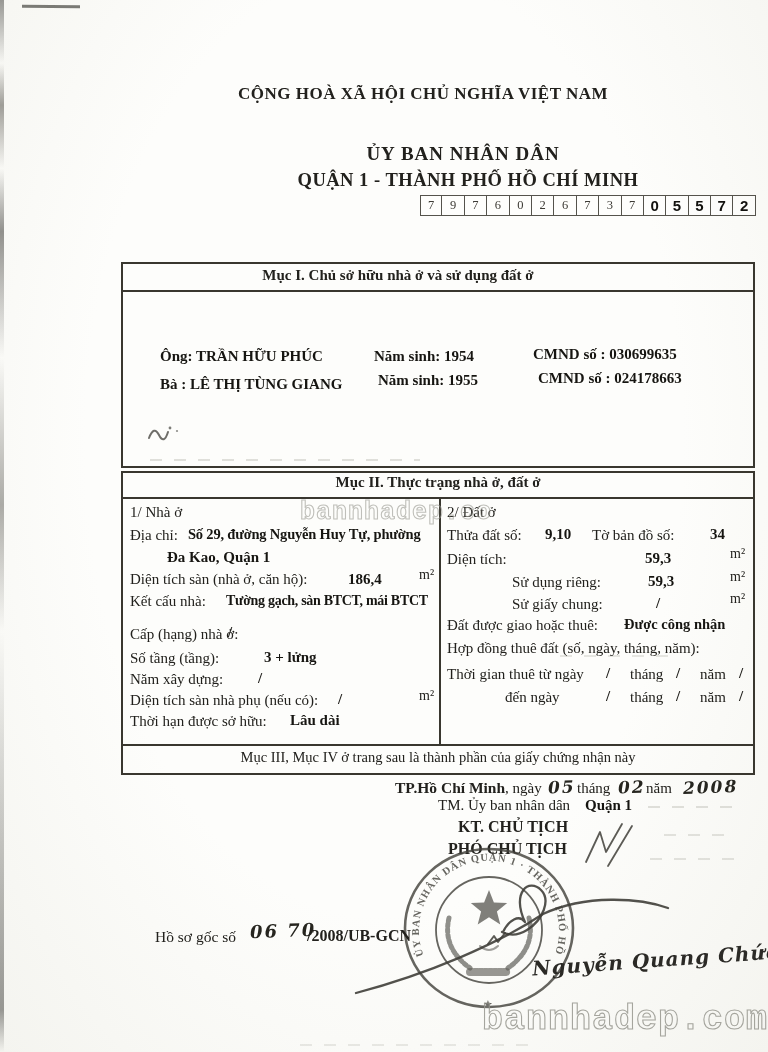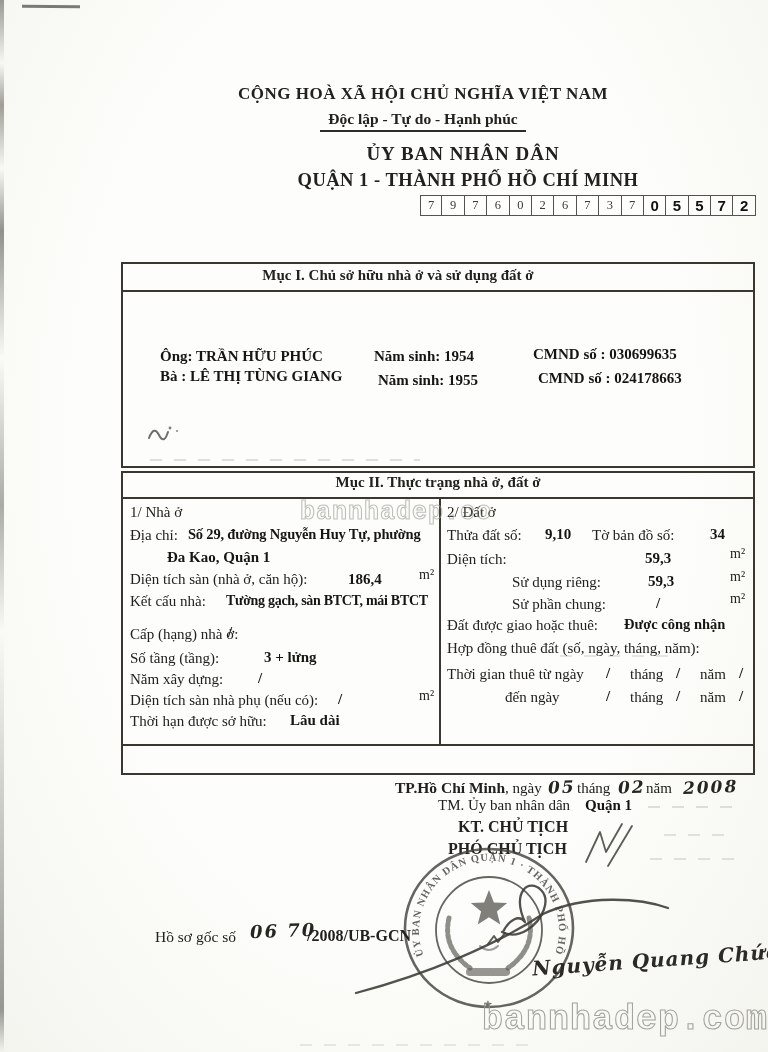--- a/index.html
+++ b/index.html
@@ -43,23 +43,20 @@
   <div class="abs noise" style="left:650px;top:858px;width:84px;opacity:.45;"></div>
   <div class="abs noise" style="left:560px;top:655px;width:110px;opacity:.4;"></div>
   <div class="abs noise" style="left:300px;top:1044px;width:240px;opacity:.35;"></div>
   <svg class="abs" style="left:146px;top:422px;" width="34" height="24" viewBox="0 0 34 24">
     <path class="ink" d="M3 16 q5 -13 10 -3 t9 -3" stroke-width="2" opacity=".75"></path>
     <circle cx="24" cy="6" r="1.4" fill="#45443f" opacity=".7"></circle>
     <circle cx="31" cy="9" r="1.1" fill="#45443f" opacity=".6"></circle>
   </svg>
 
   <div class="abs ctr b" style="left:103px;top:84px;width:640px;font-size:17px;letter-spacing:.5px;">CỘNG HOÀ XÃ HỘI CHỦ NGHĨA VIỆT NAM</div>
-  <div class="abs ctr" style="left:103px;top:110px;width:640px;">
-    <span class="b motto-underline" style="font-size:15.5px;">Độc lập - Tự do - Hạnh phúc</span>
-  </div>
 
   <div class="abs ctr b" style="left:143px;top:143px;width:640px;font-size:19px;letter-spacing:1px;">ỦY BAN NHÂN DÂN</div>
   <div class="abs ctr b" style="left:148px;top:170px;width:640px;font-size:18.5px;letter-spacing:.5px;">QUẬN 1 - THÀNH PHỐ HỒ CHÍ MINH</div>
 
   <div class="serial">
     <span class="cell">7</span>
     <span class="cell">9</span>
     <span class="cell">7</span>
     <span class="cell">6</span>
     <span class="cell">0</span>
@@ -79,21 +76,21 @@
   <div class="box" style="left:121px;top:262px;width:630px;height:202px;"></div>
   <div class="hline" style="left:121px;top:290px;width:634px;height:1.5px;"></div>
   <div class="abs ctr b" style="left:121px;top:267px;width:554px;font-size:15px;">Mục I. Chủ sở hữu nhà ở và sử dụng đất ở</div>
 
   <span class="abs val" style="left:160px;top:348px;">
     <span>Ông:</span>
     <span>TRẦN HỮU PHÚC</span>
   </span>
   <span class="abs val" style="left:374px;top:348px;">Năm sinh: 1954</span>
   <span class="abs val" style="left:533px;top:346px;">CMND số : 030699635</span>
-  <span class="abs val" style="left:160px;top:368px;">
+  <span class="abs val" style="left:160px;top:376px;">
     <span>Bà  :</span>
     <span>LÊ THỊ TÙNG GIANG</span>
   </span>
   <span class="abs val" style="left:378px;top:372px;">Năm sinh: 1955</span>
   <span class="abs val" style="left:538px;top:370px;">CMND số : 024178663</span>
 
   <div class="box" style="left:121px;top:471px;width:630px;height:300px;"></div>
   <div class="hline" style="left:121px;top:497px;width:634px;height:1.5px;"></div>
   <div class="hline" style="left:121px;top:744px;width:634px;height:1.5px;"></div>
   <div class="vline" style="left:439px;top:497px;height:247px;width:1.5px;"></div>
@@ -124,39 +121,40 @@
   <span class="abs lbl" style="left:447px;top:527px;">Thửa đất số:</span>
   <span class="abs val" style="left:545px;top:526px;">9,10</span>
   <span class="abs lbl" style="left:592px;top:527px;">Tờ bản đồ số:</span>
   <span class="abs val" style="left:710px;top:526px;">34</span>
   <span class="abs lbl" style="left:447px;top:551px;">Diện tích:</span>
   <span class="abs val" style="left:645px;top:550px;">59,3</span>
   <span class="abs lbl" style="left:730px;top:546px;font-size:14px;">m²</span>
   <span class="abs lbl" style="left:512px;top:574px;">Sử dụng riêng:</span>
   <span class="abs val" style="left:648px;top:573px;">59,3</span>
   <span class="abs lbl" style="left:730px;top:569px;font-size:14px;">m²</span>
-  <span class="abs lbl" style="left:512px;top:596px;">Sử phần chung:</span>
+  <span class="abs lbl" style="left:512px;top:596px;">Sử giấy chung:</span>
   <span class="abs val" style="left:656px;top:595px;">/</span>
   <span class="abs lbl" style="left:730px;top:591px;font-size:14px;">m²</span>
   <span class="abs lbl" style="left:447px;top:617px;">Đất được giao hoặc thuê:</span>
   <span class="abs val" style="left:624px;top:616px;font-size:14.5px;">Được công nhận</span>
   <span class="abs lbl" style="left:447px;top:640px;">Hợp đồng thuê đất (số, ngày, tháng, năm):</span>
   <span class="abs lbl" style="left:447px;top:666px;">Thời gian thuê từ ngày</span>
   <span class="abs val" style="left:606px;top:665px;">/</span>
   <span class="abs lbl" style="left:630px;top:666px;">tháng</span>
   <span class="abs val" style="left:676px;top:665px;">/</span>
   <span class="abs lbl" style="left:700px;top:666px;">năm</span>
   <span class="abs val" style="left:739px;top:665px;">/</span>
   <span class="abs lbl" style="left:505px;top:689px;">đến ngày</span>
   <span class="abs val" style="left:606px;top:688px;">/</span>
   <span class="abs lbl" style="left:630px;top:689px;">tháng</span>
   <span class="abs val" style="left:676px;top:688px;">/</span>
   <span class="abs lbl" style="left:700px;top:689px;">năm</span>
   <span class="abs val" style="left:739px;top:688px;">/</span>
 
+  <div class="abs ctr" style="left:121px;top:749px;width:634px;font-size:14.5px;">Mục III, Mục IV ở trang sau là thành phần của giấy chứng nhận này</div>
 
   <span class="abs b" style="left:395px;top:779px;font-size:15.5px;">TP.Hồ Chí Minh</span>
   <span class="abs lbl" style="left:505px;top:780px;">, ngày</span>
   <span class="abs hw" style="left:548px;top:777px;">05</span>
   <span class="abs lbl" style="left:577px;top:780px;">tháng</span>
   <span class="abs hw" style="left:618px;top:777px;">02</span>
   <span class="abs lbl" style="left:646px;top:780px;">năm</span>
   <span class="abs hw" style="left:683px;top:777px;">2008</span>
 
   <span class="abs lbl" style="left:438px;top:797px;">TM. Ủy ban nhân dân</span>

